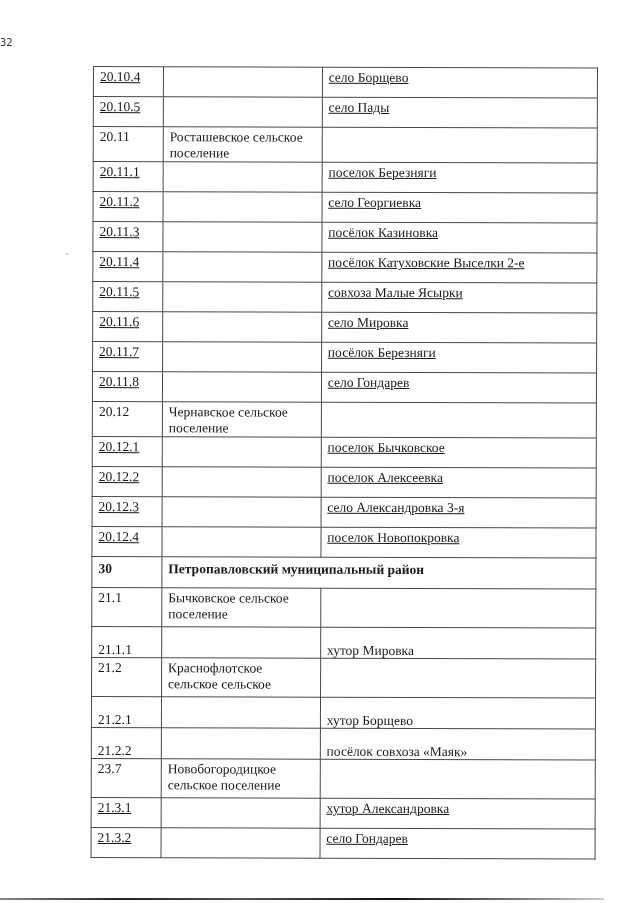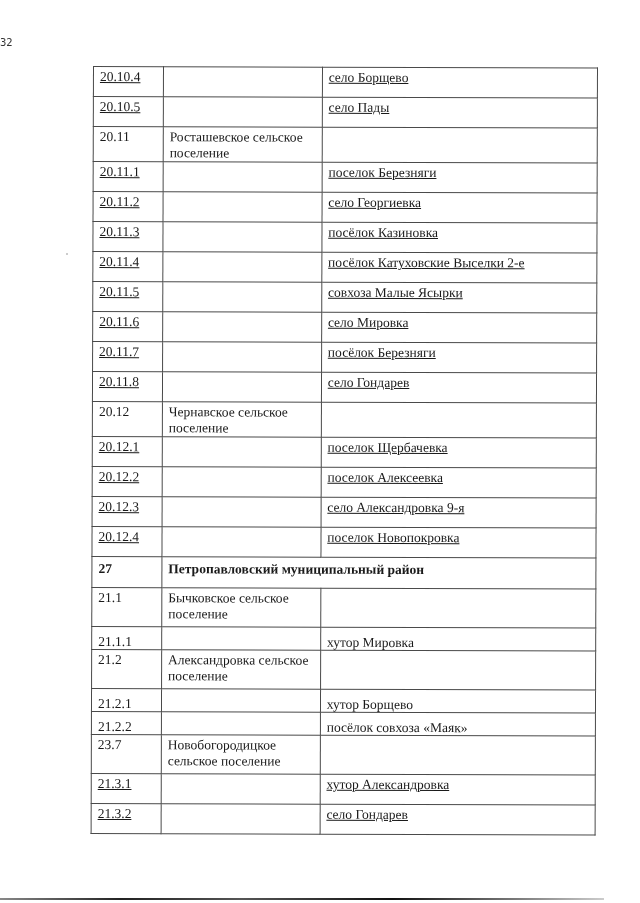--- a/index.html
+++ b/index.html
@@ -49,21 +49,21 @@
       border: 1px solid #4a4a4a;
       vertical-align: top;
       padding: 2px 6px 0 6px;
     }
     col.c-num { width: 70px; }
     col.c-settlement { width: 159px; }
     col.c-locality { width: 276px; }
     tr.h-tall td { height: 27px; text-decoration: underline; }
     tr.h-two td { height: 32px; }
     tr.h-two-b td { height: 36px; margin-left: 40px; }
-    tr.h-small td { height: 14px; padding-top: 8px; line-height: 14px; }
+    tr.h-small td { height: 14px; padding-top: 16px; line-height: 14px; }
     tr.h-bold td { height: 26px; }
     tr.section td { font-weight: bold; padding-top: 4px; }
     .bottom-rule {
       position: absolute;
       left: 0;
       top: 898px;
       width: 604px;
       height: 2px;
       background: linear-gradient(to right, #888 0%, #222 20%, #555 40%, #111 65%, #777 85%, #ccc 100%);
     }
@@ -138,54 +138,54 @@
     <td>село Гондарев</td>
   </tr>
       <tr class="h-two">
     <td>20.12</td>
     <td>Чернавское сельское поселение</td>
     <td></td>
   </tr>
       <tr class="h-tall">
     <td>20.12.1</td>
     <td></td>
-    <td>поселок Щербачевка</td>
+    <td>поселок Бычковское</td>
   </tr>
       <tr class="h-tall">
     <td>20.12.2</td>
     <td></td>
     <td>поселок Алексеевка</td>
   </tr>
       <tr class="h-tall">
     <td>20.12.3</td>
     <td></td>
-    <td>село Александровка 9-я</td>
+    <td>село Александровка 3-я</td>
   </tr>
       <tr class="h-tall">
     <td>20.12.4</td>
     <td></td>
     <td>поселок Новопокровка</td>
   </tr>
       <tr class="section h-bold">
-    <td>27</td>
+    <td>30</td>
     <td colspan="2">Петропавловский муниципальный район</td>
   </tr>
       <tr class="h-two-b">
     <td>21.1</td>
     <td>Бычковское сельское поселение</td>
     <td></td>
   </tr>
       <tr class="h-small">
     <td>21.1.1</td>
     <td></td>
     <td>хутор Мировка</td>
   </tr>
       <tr class="h-two-b">
     <td>21.2</td>
-    <td>Александровка сельское поселение</td>
+    <td>Краснофлотское сельское сельское</td>
     <td></td>
   </tr>
       <tr class="h-small">
     <td>21.2.1</td>
     <td></td>
     <td>хутор Борщево</td>
   </tr>
       <tr class="h-small">
     <td>21.2.2</td>
     <td></td>

